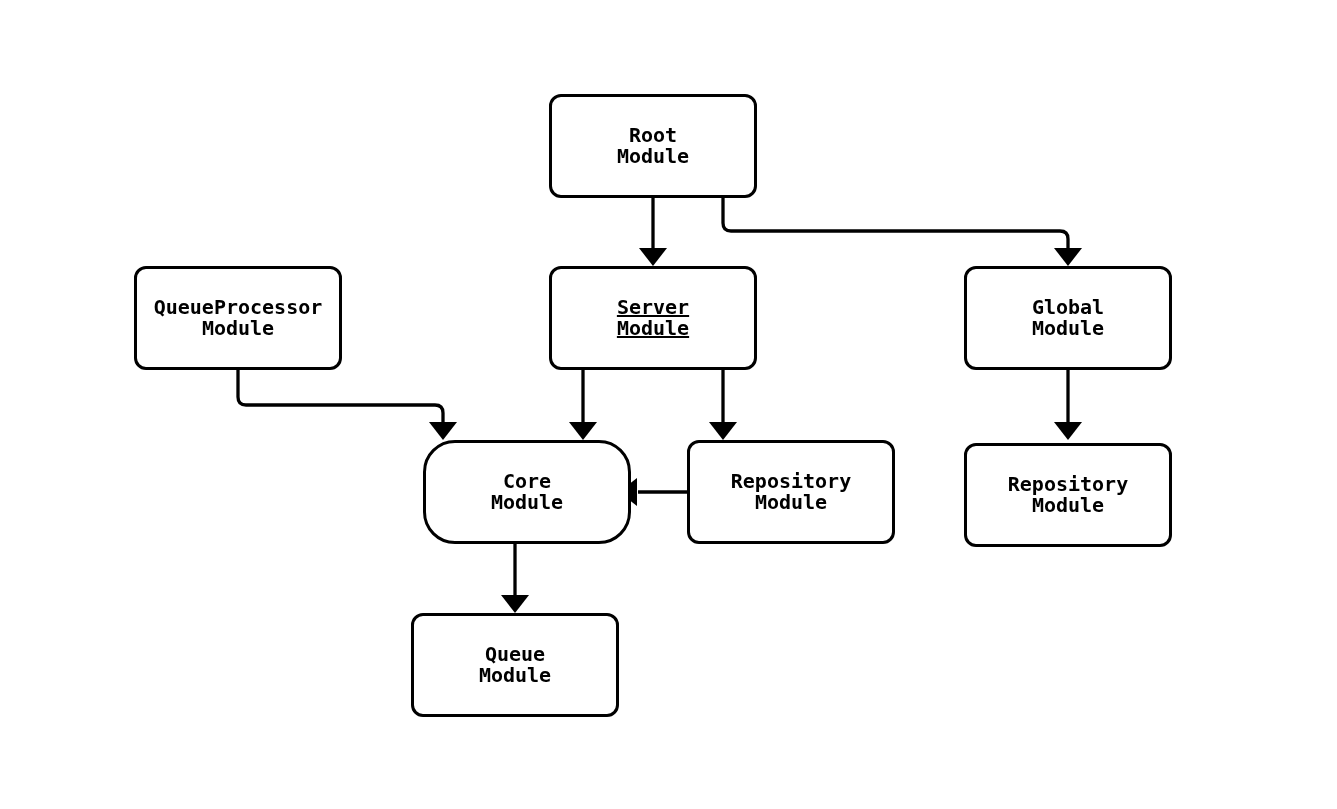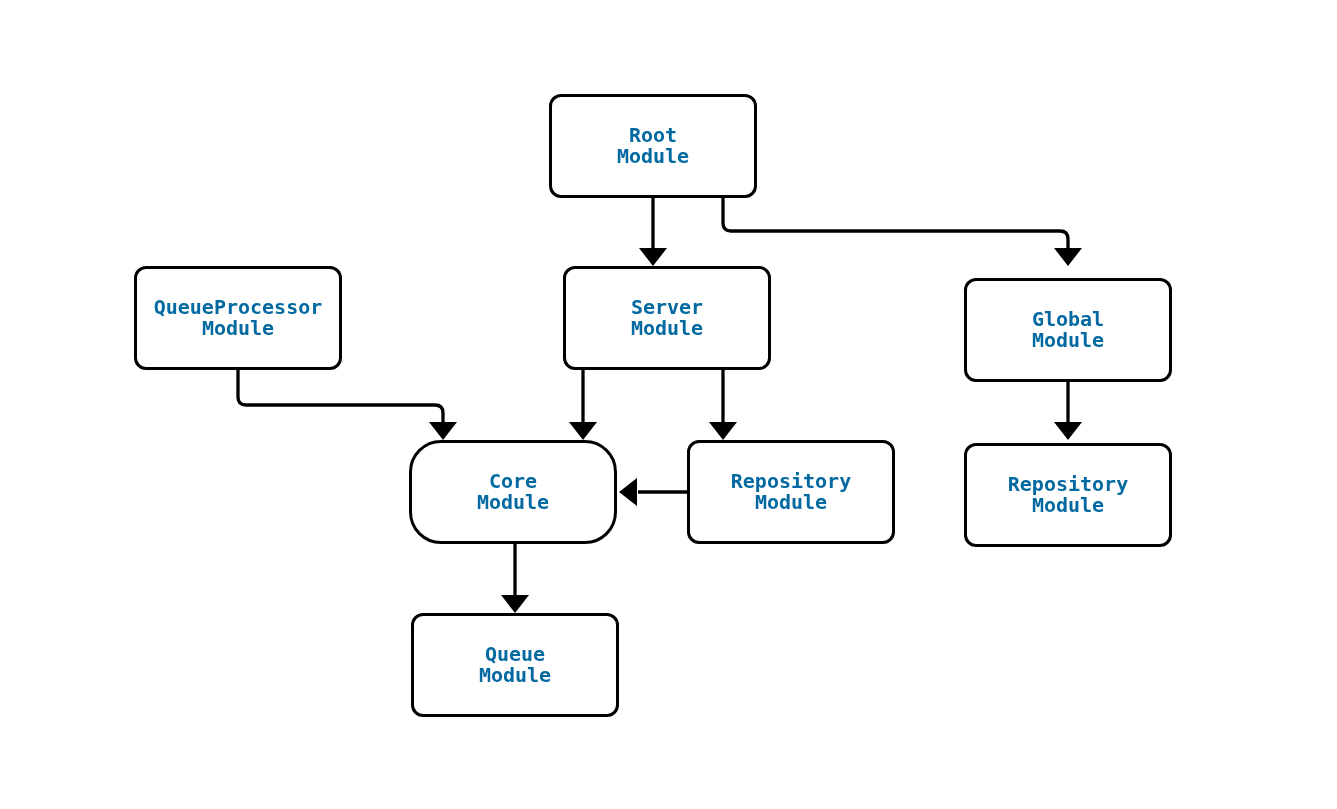--- a/index.html
+++ b/index.html
@@ -36,21 +36,21 @@
     box-sizing: border-box;
     width: 208px;
     height: 104px;
     background: #ffffff;
     border: 3px solid #000000;
     border-radius: 12px;
     display: flex;
     flex-direction: column;
     align-items: center;
     justify-content: center;
-    color: #0369a1;
+    color: #000000;
     font-weight: bold;
     font-size: 20px;
     line-height: 21px;
     text-align: center;
     white-space: nowrap;
   }
 </style>
 </head>
 <body>
 
@@ -102,31 +102,31 @@
   <div class="node" style="left:549px; top:94px;">
     <span>Root</span>
     <span>Module</span>
   </div>
 
   <div class="node" style="left:134px; top:266px;">
     <span>QueueProcessor</span>
     <span>Module</span>
   </div>
 
-  <div class="node" style="left:563px; top:266px;">
+  <div class="node" style="left:549px; top:266px;text-decoration:underline;">
     <span>Server</span>
     <span>Module</span>
   </div>
 
-  <div class="node" style="left:964px; top:266px;margin-top:12px;">
+  <div class="node" style="left:964px; top:266px;">
     <span>Global</span>
     <span>Module</span>
   </div>
 
-  <div class="node" style="left:409px; top:440px;border-radius:32px;">
+  <div class="node" style="left:423px; top:440px;border-radius:32px;">
     <span>Core</span>
     <span>Module</span>
   </div>
 
   <div class="node" style="left:687px; top:440px;">
     <span>Repository</span>
     <span>Module</span>
   </div>
 
   <div class="node" style="left:964px; top:443px;">

